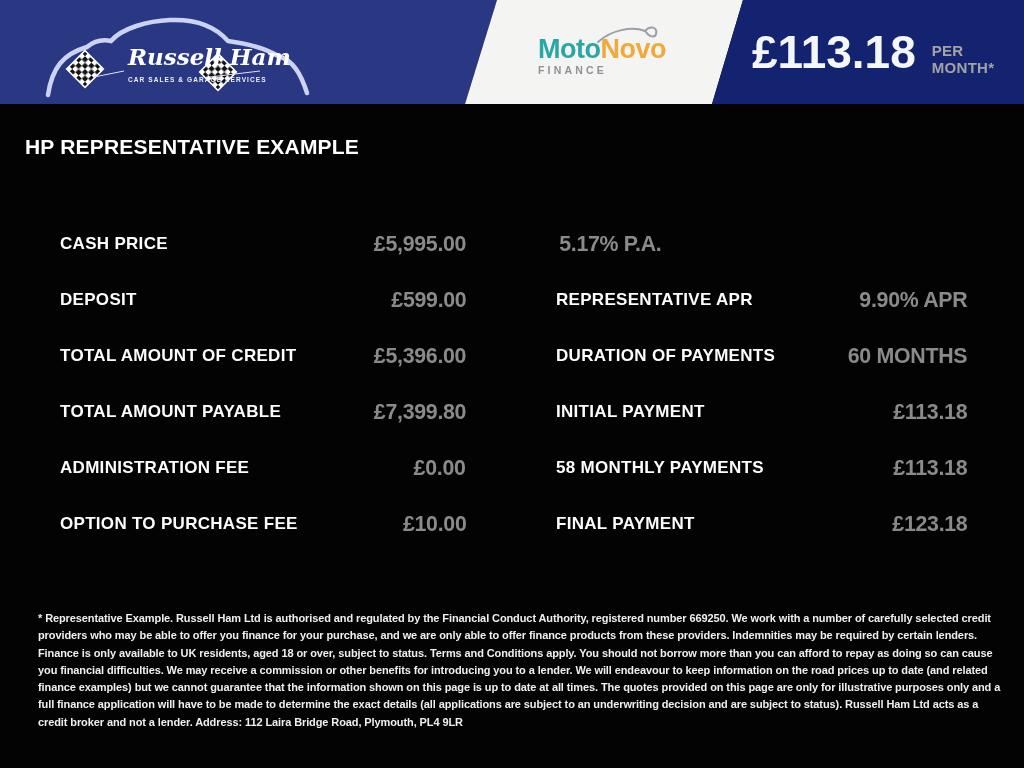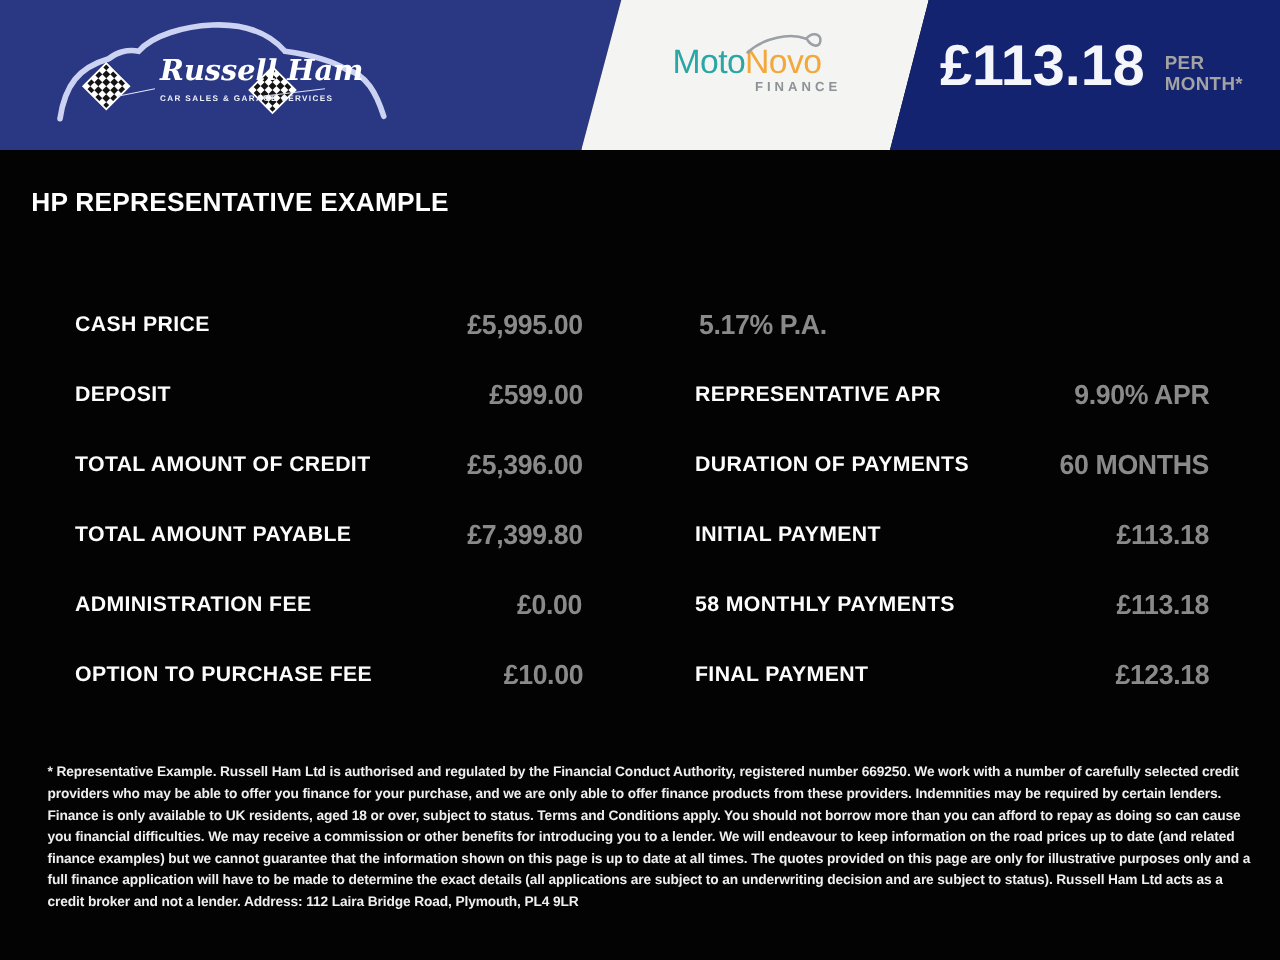--- a/index.html
+++ b/index.html
@@ -1,41 +1,41 @@
 <!DOCTYPE html>
 <html><head>
 <meta charset="utf-8">
 <style>
   * { margin:0; padding:0; box-sizing:border-box; }
   html,body { width:1024px; height:768px; background:#000; overflow:hidden;
               font-family:"Liberation Sans", sans-serif; }
   .page { position:relative; width:1024px; height:768px; background:#030303; }
 
   
-  .header { position:relative; width:1024px; height:120px; overflow:hidden; }
+  .header { position:relative; width:1024px; height:104px; overflow:hidden; }
   .hdr-band { position:absolute; inset:0; }
   .hdr-blue  { background:#2a3883; clip-path:polygon(0 0, 497px 0, 465px 100%, 0 100%); }
   .hdr-white { background:#f4f4f3; clip-path:polygon(497px 0, 743px 0, 712px 100%, 465px 100%); }
   .hdr-navy  { background:#13236f; clip-path:polygon(743px 0, 1024px 0, 1024px 100%, 712px 100%); }
 
   
   .dealer-logo { position:absolute; left:30px; top:5px; width:300px; height:98px; }
   .dealer-name { position:absolute; left:98px; top:38px; width:130px; text-align:center;
                  font-family:"DejaVu Serif", serif; font-style:italic; font-weight:bold;
                  font-size:23px; color:#ffffff; white-space:nowrap; }
   .dealer-tagline { position:absolute; left:98px; top:71px; width:130px; text-align:center;
                  font-size:6.5px; letter-spacing:1.1px; color:#eef0fa; font-weight:bold;
                  white-space:nowrap; }
 
   
   .motonovo { position:absolute; left:538px; top:36px; width:136px; }
-  .mn-word { font-weight:normal; font-size:27px; letter-spacing:-0.5px; line-height:1; }
+  .mn-word { font-weight:bold; font-size:27px; letter-spacing:-0.5px; line-height:1; }
   .mn-moto { color:#2aa7a4; }
   .mn-novo { color:#f2a93b; }
-  .mn-finance { text-align:right; font-size:10.5px; letter-spacing:3.2px; color:#8d9296;
+  .mn-finance { font-size:10.5px; letter-spacing:3.2px; color:#8d9296;
                 margin-top:1px; padding-right:1px; font-weight:bold; }
   .mn-swoosh { position:absolute; left:58px; top:-13px; }
 
   
   .price-banner { position:absolute; left:752px; top:0; height:104px; display:flex;
                   align-items:center; }
   .price-amount { font-size:46px; font-weight:bold; color:#f5f6fa; letter-spacing:0px; }
   .price-period { font-size:15px; font-weight:bold; color:#a3a3a3; margin-left:16px;
                   margin-top:14px; letter-spacing:0.3px; }
 

